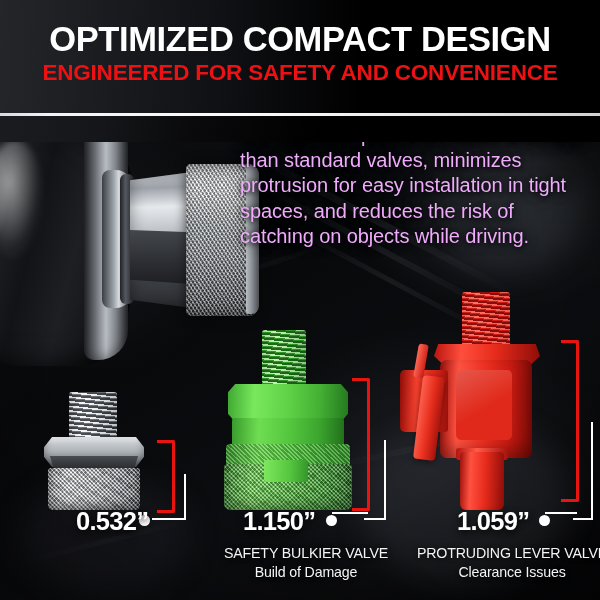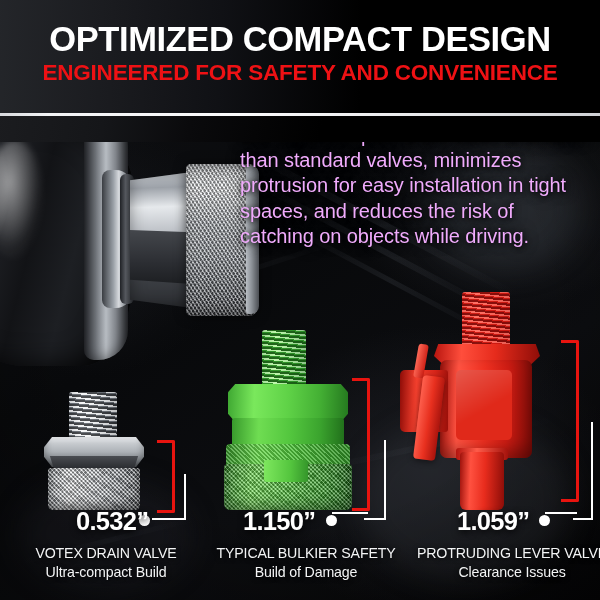--- a/index.html
+++ b/index.html
@@ -394,34 +394,30 @@
     <div class="r-nipple-ring"></div>
     <div class="r-nipple"></div>
   </div>
 
   <div class="mgroup">
     <div class="bracket" style="left:157px;top:440px;width:18px;height:73px;"></div>
     <div class="leader" style="left:152px;top:474px;width:34px;height:46px;"></div>
     <div class="leader-dot" style="left:139px;top:515px;"></div>
   </div>
   <div class="measure" style="left:52px;top:509px;margin-left:24px;">0.532”</div>
-  <div class="caption" style="left:12px;top:544px;width:188px;">
-    <span class="c1">VOTEX  DRAIN VALVE</span>
-    <span class="c2">Ultra-compact Build</span>
-  </div>
 
   <div class="mgroup">
     <div class="bracket" style="left:352px;top:378px;width:18px;height:133px;"></div>
     <div class="leader" style="left:364px;top:440px;width:22px;height:80px;"></div>
     <div class="leader-dot" style="left:326px;top:515px;"></div>
     <div class="leader" style="left:332px;top:512px;width:36px;height:9px;border-right:none;border-bottom:none;border-top:2px solid #fff;"></div>
   </div>
   <div class="measure" style="left:243px;top:509px;">1.150”</div>
   <div class="caption" style="left:196px;top:544px;width:220px;">
-    <span class="c1">TYPICAL BULKIER SAFETY</span>
+    <span class="c1">SAFETY BULKIER VALVE</span>
     <span class="c2">Build of Damage</span>
   </div>
 
   <div class="mgroup">
     <div class="bracket" style="left:561px;top:340px;width:18px;height:162px;"></div>
     <div class="leader" style="left:573px;top:422px;width:20px;height:98px;"></div>
     <div class="leader-dot" style="left:539px;top:515px;"></div>
     <div class="leader" style="left:545px;top:512px;width:32px;height:9px;border-right:none;border-bottom:none;border-top:2px solid #fff;"></div>
   </div>
   <div class="measure" style="left:457px;top:509px;">1.059”</div>

